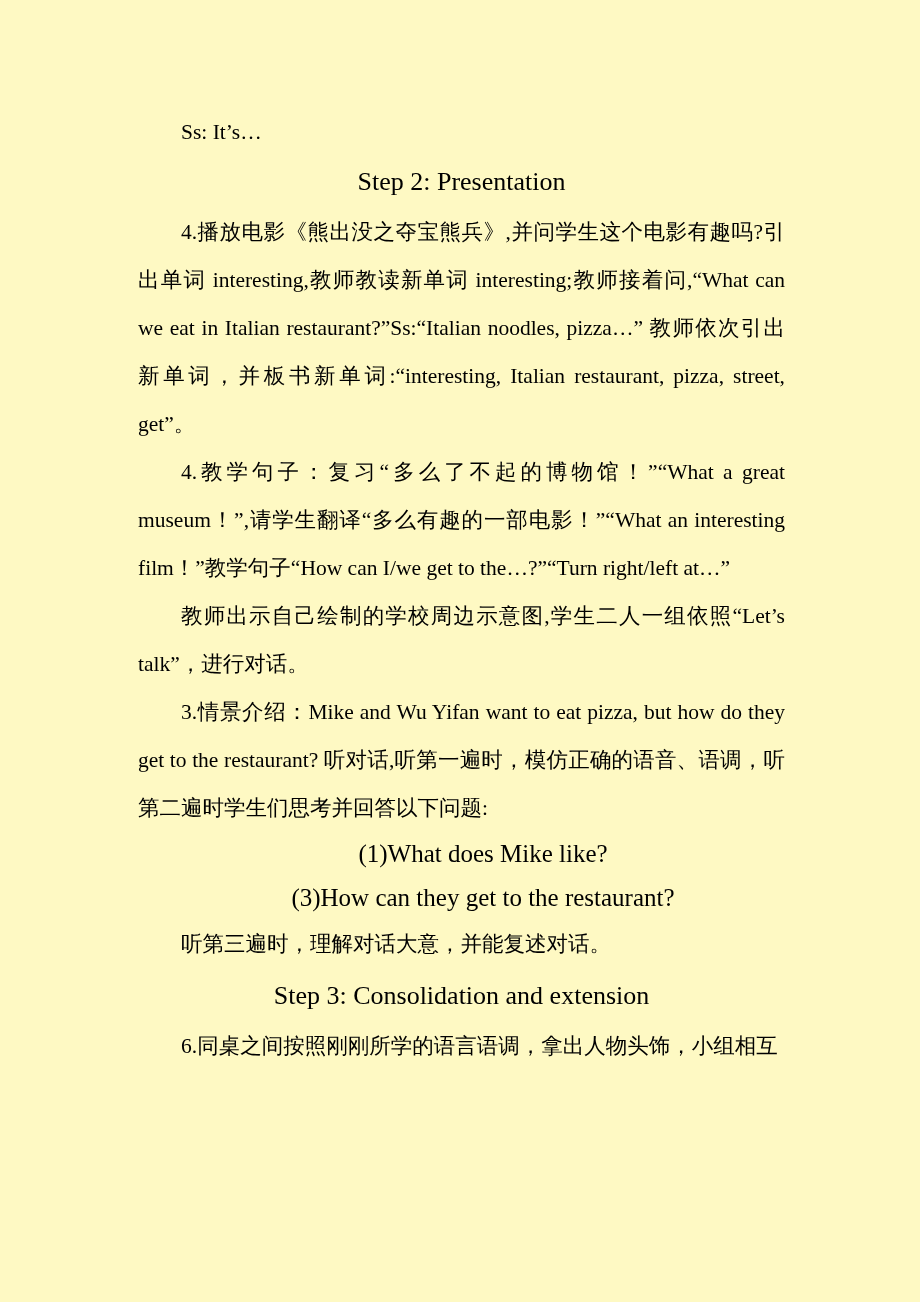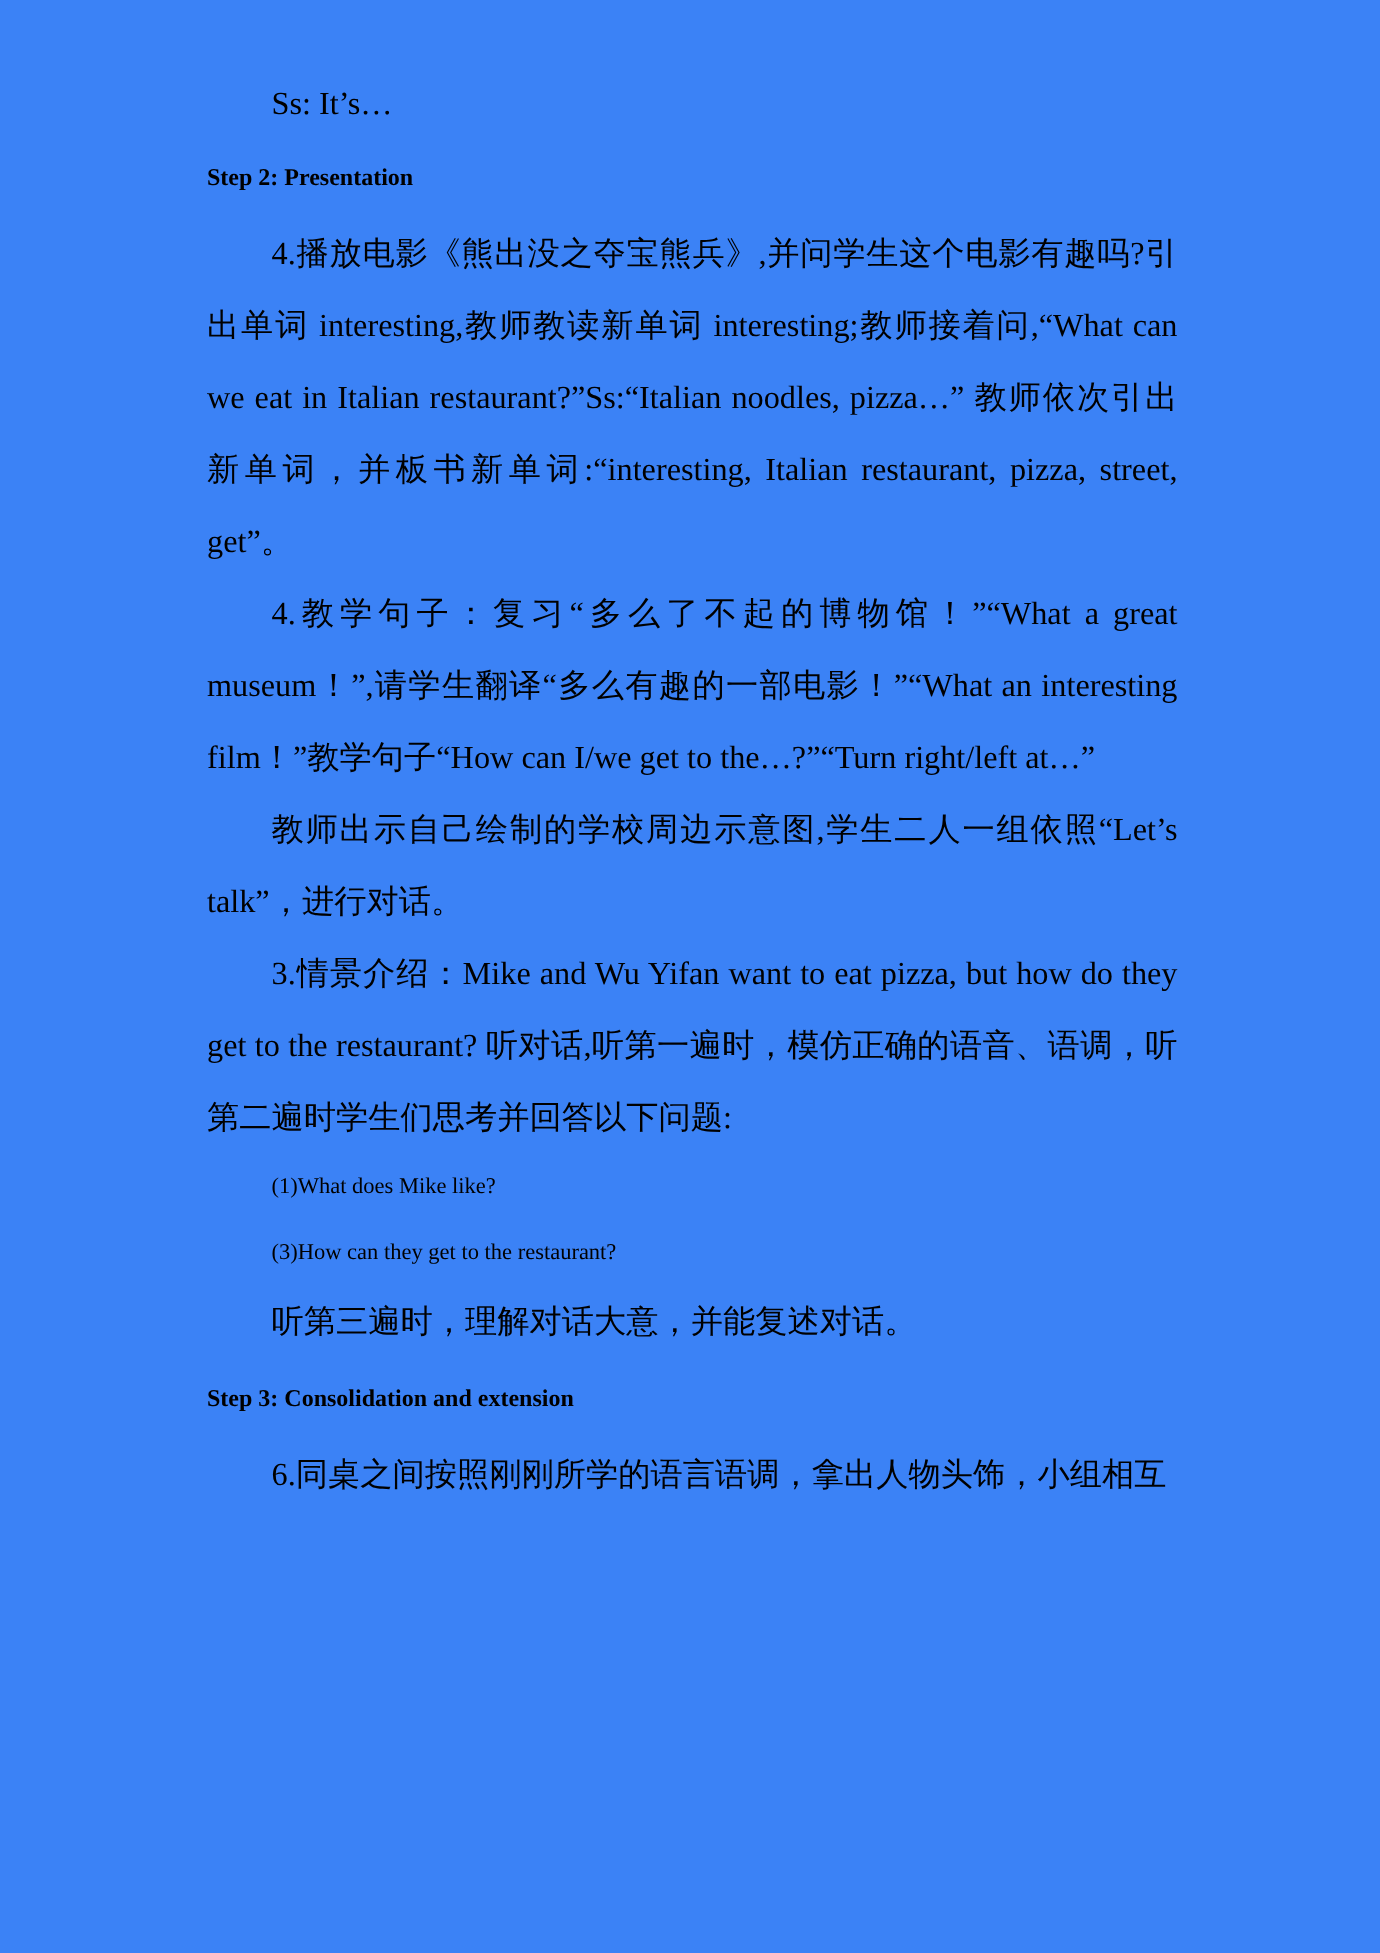--- a/index.html
+++ b/index.html
@@ -11,46 +11,48 @@
     width: 920px;
     height: 1302px;
     font-family: "Liberation Serif", serif;
     color: #000000;
     overflow: hidden;
   }
   .page {
     box-sizing: border-box;
     width: 920px;
     height: 1302px;
-    padding: 45px 135px 0 138px;
-    background: #3b82f6;
+    padding: 108px 135px 0 138px;
+    background: #fef9c3;
   }
   .para {
     font-size: 21.5px;
     line-height: 48px;
     text-align: justify;
     text-justify: inter-ideograph;
     margin: 0 0 0 0;
   }
   .indent {
     text-indent: 43px;
   }
   .heading {
-    font-size: 16px;
+    font-size: 26px;
     line-height: 48px;
-    font-weight: bold;
+    font-weight: normal;
     margin: 0;
+    text-align: center;
   }
   .gap-sm { height: 2px; }
   .gap-md { height: 4px; }
   .list-line {
-    font-size: 15px;
+    font-size: 25px;
     line-height: 44px;
     text-indent: 43px;
     margin: 0;
+    text-align: center;
   }
 </style>
 </head>
 <body>
 
 <div class="page">
 
   <p class="para indent">Ss: It’s…</p>
 
   <div class="gap-sm"></div>

